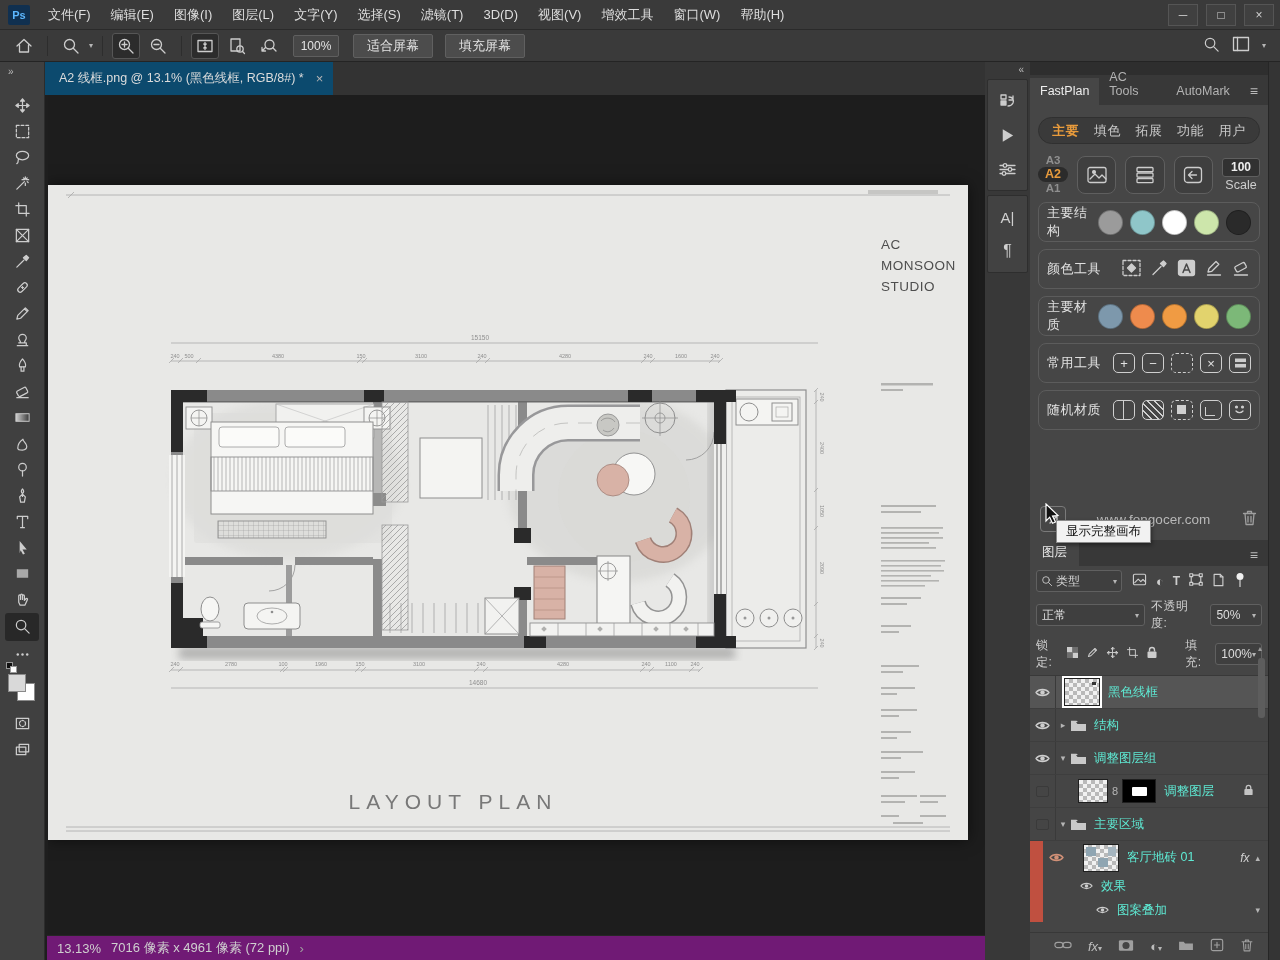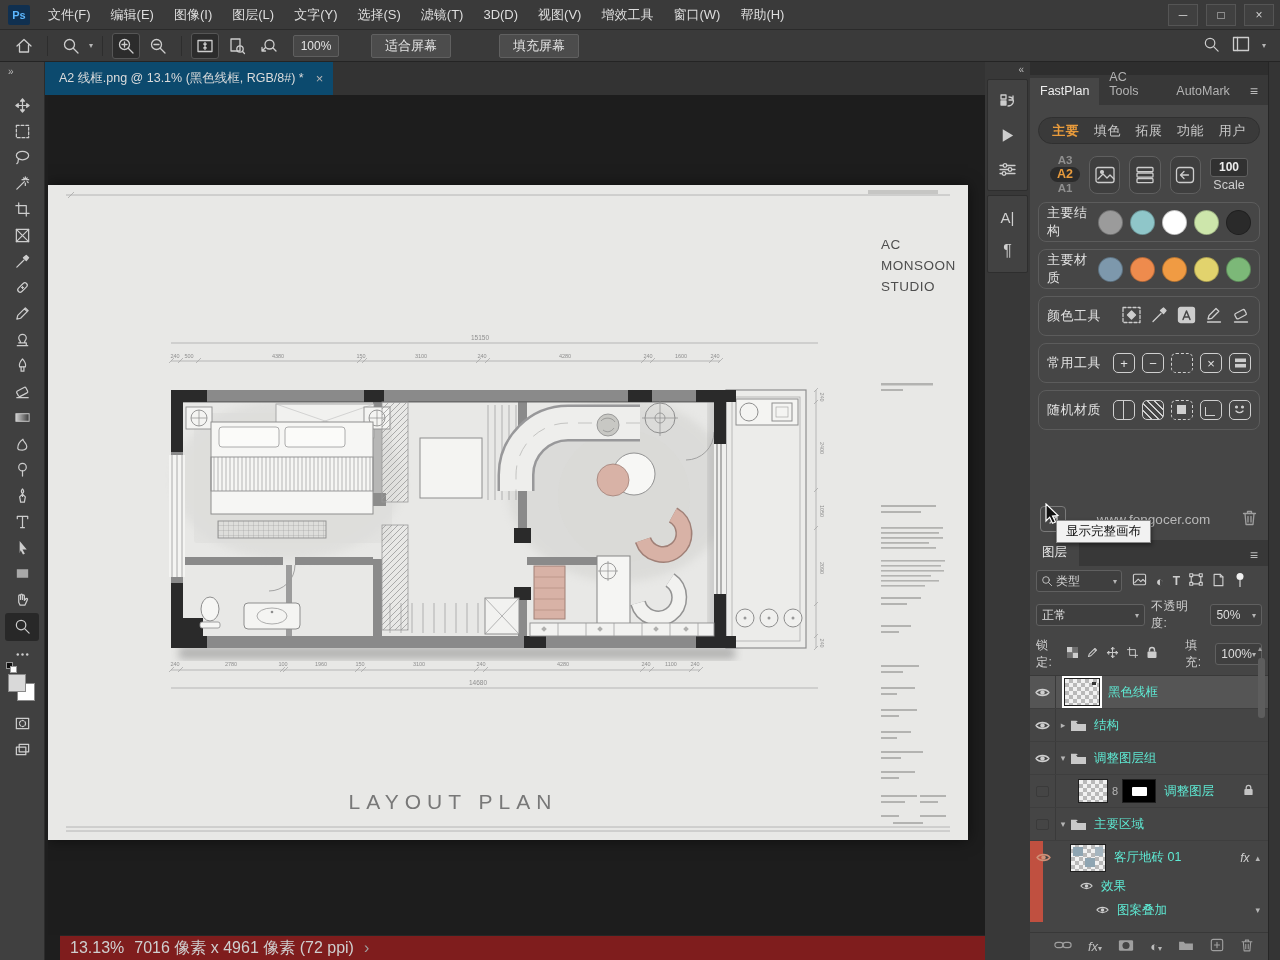--- a/index.html
+++ b/index.html
@@ -12,56 +12,56 @@
   .pslogo{width:22px;height:20px;background:#103050;color:#5cb7ff;font-weight:bold;font-size:11px;display:flex;align-items:center;justify-content:center;border-radius:2px;margin:0 8px 0 8px}
   .menuitem{padding:0 10px;height:30px;display:flex;align-items:center;color:#dedede;font-size:13px}
   .winbtns{margin-left:auto;display:flex;margin-right:6px}
   .winbtn{width:30px;height:22px;display:flex;align-items:center;justify-content:center;color:#cfcfcf;font-size:12px;border:1px solid #555;margin-left:8px;background:#404040}
   
   #optionsbar{left:0;top:30px;width:1280px;height:32px;background:#3a3a3a;border-bottom:1px solid #242424;display:flex;align-items:center;z-index:5}
   .obox{width:28px;height:26px;display:flex;align-items:center;justify-content:center;margin:0 2px}
   .obox.pressed{background:#2c2c2c;border:1px solid #565656;border-radius:3px}
   .osep{width:1px;height:20px;background:#2d2d2d;margin:0 7px}
   .ovalue{min-width:46px;height:22px;background:#474747;border:1px solid #5f5f5f;border-radius:2px;display:flex;align-items:center;justify-content:center;color:#e3e3e3;margin:0 8px;font-size:12px}
-  .obtn{height:24px;background:#4c4c4c;border:1px solid #606060;border-radius:2px;display:flex;align-items:center;justify-content:center;padding:0 13px;margin:0 24px;color:#e3e3e3;font-size:13px}
+  .obtn{height:24px;background:#4c4c4c;border:1px solid #606060;border-radius:2px;display:flex;align-items:center;justify-content:center;padding:0 13px;margin:0 6px;color:#e3e3e3;font-size:13px}
   
   #toolbar{left:0;top:62px;width:45px;height:898px;background:#404040;border-right:1px solid #2c2c2c;display:flex;flex-direction:column;align-items:center;padding-top:30px}
   .tool{width:30px;height:25px;display:flex;align-items:center;justify-content:center;margin:0.5px 0}
   .tool.sel{background:#282828;border-radius:3px;width:34px;height:28px}
   .fgbg{position:relative;width:30px;height:30px;margin-top:4px}
   .fg{position:absolute;left:1px;top:3px;width:18px;height:18px;background:#d9d9d9;border:1px solid #8a8a8a;z-index:2}
   .bgc{position:absolute;left:10px;top:12px;width:18px;height:18px;background:#fff;border:1px solid #8a8a8a}
   .minifg{position:absolute;left:-1px;top:-9px;width:7px;height:7px;background:#111;border:1px solid #999}
   .minibg{position:absolute;left:3px;top:-5px;width:7px;height:7px;background:#fff;border:1px solid #999}
   
   #tabbar{left:45px;top:62px;width:940px;height:33px;background:#333;display:flex;align-items:flex-end;z-index:3}
   #doctab{height:33px;background:#0c4a6e;display:flex;align-items:center;padding:0 10px 0 14px;color:#dcdcdc;font-size:12.5px;max-width:300px;white-space:nowrap}
   #doctab .close{margin-left:12px;color:#b5b5b5;font-size:13px}
   #canvas{left:48px;top:95px;width:940px;height:840px;background:#1d1d1d;overflow:hidden}
   #sheet{position:absolute;left:0;top:90px;width:920px;height:655px;background:#e8e8e6;box-shadow:0 0 14px rgba(0,0,0,.55)}
   
-  #statusbar{left:60px;top:935px;width:940px;height:25px;background:#7f1d1d;border-top:1px solid #262626;display:flex;align-items:center;color:#cfcfcf;font-size:16px}
+  #statusbar{left:47px;top:935px;width:940px;height:25px;background:#701a75;border-top:1px solid #262626;display:flex;align-items:center;color:#cfcfcf;font-size:13px}
   #statusbar .zoomv{padding:0 10px;min-width:55px}
   
   #dockstrip{left:985px;top:62px;width:45px;height:898px;background:#383838;display:flex;flex-direction:column;align-items:center}
   .dockgrp{width:41px;background:#424242;border:1px solid #2e2e2e;border-radius:2px;display:flex;flex-direction:column;align-items:center;margin-top:4px;padding:4px 0}
   .dock{width:34px;height:34px;display:flex;align-items:center;justify-content:center;color:#cfcfcf}
   
   #rightcol{left:1030px;top:62px;width:250px;height:898px;background:#2e2e2e}
   #edgestrip{left:1268px;top:62px;width:12px;height:898px;background:#343434;border-left:1px solid #262626}
   
   #fastplan{position:absolute;left:0;top:13px;width:238px;height:465px;background:#464646}
   #fp-tabs{height:30px;background:#383838;display:flex;align-items:flex-end}
   .fptab{padding:6px 10px 7px;font-size:12.5px;color:#b3b3b3}
   .fptab.active{background:#464646;color:#eee}
   #fp-menu{margin-left:auto;color:#bbb;padding:0 10px 6px;font-size:14px}
   .pilltabs{margin:12px 8px 0;background:#3a3a3a;border:1px solid #303030;border-radius:14px;height:27px;display:flex;align-items:center;justify-content:space-around;padding:0 6px}
   .pill{font-size:13px;color:#c9c9c9;padding:0 6px}
   .pill.active{color:#e89b3c;font-weight:bold}
-  .sizerow{display:flex;align-items:center;margin:10px 20px 6px;gap:9px}
+  .sizerow{display:flex;align-items:center;margin:10px 8px 6px;gap:9px}
   .sizestack{display:flex;flex-direction:column;align-items:center;width:32px;line-height:13px}
   .sizestack .sz{color:#8f8f8f;font-size:11.5px;font-weight:bold}
   .sizestack .sz.active{background:#2b2b2b;color:#e89b3c;border-radius:8px;width:30px;text-align:center;font-size:12.5px;padding:1px 0}
   .fpbtn{width:46px;height:38px;border:1.5px solid #5f5f5f;background:#3f3f3f;border-radius:8px;display:flex;align-items:center;justify-content:center}
   .scalebox{margin-left:auto;display:flex;flex-direction:column;align-items:center;width:42px}
   .scalebox .val{width:38px;height:19px;background:#313131;border:1px solid #5f5f5f;border-radius:3px;color:#eee;font-weight:bold;text-align:center;line-height:17px}
   .scalebox .lab{color:#cfcfcf;font-size:12.5px;margin-top:1px}
   .fpgroup{margin:7px 8px;border:1.5px solid #5c5c5c;border-radius:8px;height:40px;display:flex;align-items:center;padding:0 8px}
   .fpgroup .glabel{font-size:13px;color:#e0e0e0;width:60px}
   .gicons{margin-left:auto;display:flex;align-items:center;gap:7px}
@@ -664,51 +664,51 @@
       <span class="glabel cjk">主要结构</span>
       <span class="gicons">
         <span class="swatch" style="background: rgb(155, 155, 155);"></span>
         <span class="swatch" style="background: rgb(143, 198, 201);"></span>
         <span class="swatch" style="background: rgb(255, 255, 255);"></span>
         <span class="swatch" style="background: rgb(205, 230, 171);"></span>
         <span class="swatch" style="background: rgb(42, 42, 42);"></span>
       </span>
     </div>
     <div class="fpgroup">
+      <span class="glabel cjk">颜色工具</span>
+      <span class="gicons">
+        <span><svg class="i" width="21" height="20" viewBox="0 0 21 20">
+              <rect x="2" y="2.5" width="17" height="15" stroke-dasharray="3 2"></rect>
+              <path d="M10.5 6l4 4-4 4-4-4z" fill="#cdcdcd"></path>
+            </svg></span>
+        <span><svg class="i" width="20" height="20" viewBox="0 0 20 20">
+              <path d="M4 16.5l6-6M10 10.5l2-2"></path>
+              <path d="M11.5 5.5l3-2.5 2.5 2.5-2.5 3-3-3z" fill="#cdcdcd"></path>
+            </svg></span>
+        <span><svg class="i" width="21" height="20" viewBox="0 0 21 20">
+              <rect x="2.5" y="2.5" width="16" height="15" rx="2" fill="#cdcdcd"></rect>
+              <path d="M7 14.5L10.5 6l3.5 8.5M8.3 12h4.4" stroke="#464646" stroke-width="1.5"></path>
+            </svg></span>
+        <span><svg class="i" width="20" height="20" viewBox="0 0 20 20">
+              <path d="M4 14l1-3.5 7-7 2.8 2.8-7 7L4 14zM3.5 17h13"></path>
+            </svg></span>
+        <span><svg class="i" width="20" height="20" viewBox="0 0 20 20">
+              <rect x="4" y="6" width="11" height="6" rx="1.5" transform="rotate(-28 10 9)"></rect>
+              <path d="M3.5 17h13"></path>
+            </svg></span>
+      </span>
+    </div>
+    <div class="fpgroup">
       <span class="glabel cjk">主要材质</span>
       <span class="gicons">
         <span class="swatch" style="background: rgb(125, 152, 172);"></span>
         <span class="swatch" style="background: rgb(238, 139, 77);"></span>
         <span class="swatch" style="background: rgb(240, 155, 67);"></span>
         <span class="swatch" style="background: rgb(226, 211, 109);"></span>
         <span class="swatch" style="background: rgb(124, 184, 120);"></span>
-      </span>
-    </div>
-    <div class="fpgroup">
-      <span class="glabel cjk">颜色工具</span>
-      <span class="gicons">
-        <span><svg class="i" width="21" height="20" viewBox="0 0 21 20">
-              <rect x="2" y="2.5" width="17" height="15" stroke-dasharray="3 2"></rect>
-              <path d="M10.5 6l4 4-4 4-4-4z" fill="#cdcdcd"></path>
-            </svg></span>
-        <span><svg class="i" width="20" height="20" viewBox="0 0 20 20">
-              <path d="M4 16.5l6-6M10 10.5l2-2"></path>
-              <path d="M11.5 5.5l3-2.5 2.5 2.5-2.5 3-3-3z" fill="#cdcdcd"></path>
-            </svg></span>
-        <span><svg class="i" width="21" height="20" viewBox="0 0 21 20">
-              <rect x="2.5" y="2.5" width="16" height="15" rx="2" fill="#cdcdcd"></rect>
-              <path d="M7 14.5L10.5 6l3.5 8.5M8.3 12h4.4" stroke="#464646" stroke-width="1.5"></path>
-            </svg></span>
-        <span><svg class="i" width="20" height="20" viewBox="0 0 20 20">
-              <path d="M4 14l1-3.5 7-7 2.8 2.8-7 7L4 14zM3.5 17h13"></path>
-            </svg></span>
-        <span><svg class="i" width="20" height="20" viewBox="0 0 20 20">
-              <rect x="4" y="6" width="11" height="6" rx="1.5" transform="rotate(-28 10 9)"></rect>
-              <path d="M3.5 17h13"></path>
-            </svg></span>
       </span>
     </div>
     <div class="fpgroup">
       <span class="glabel cjk">常用工具</span>
       <span class="gicons">
         <span class="pbox">+</span>
         <span class="pbox">−</span>
         <span class="pbox dashed"></span>
         <span class="pbox">×</span>
         <span class="pbox">
@@ -891,21 +891,21 @@
           </span>
         <span class="expander">▾</span>
         <svg class="folder" viewBox="0 0 17 13">
             <path d="M1 3h5l1.5 2H16v7H1z" fill="#c9c9c9"></path>
             <path d="M1 3V1.8h5.5L8 3" fill="#c9c9c9"></path>
           </svg>
         <span class="lname">主要区域</span>
       </div>
       <div class="fxgroup">
         <span class="redbar"></span>
-        <div class="lrow" style="border-bottom:none">
+        <div class="lrow" style="padding-left:13px;border-bottom:none">
           <span class="eyecell" style="border-right:none">
               <svg width="15" height="11" viewBox="0 0 15 11" style="stroke:#d09077;fill:none;stroke-width:1.3">
                 <path d="M1 5.5C4 1.5 11 1.5 14 5.5 11 9.5 4 9.5 1 5.5Z"></path>
                 <circle cx="7.5" cy="5.5" r="2.2" fill="#d09077" stroke="none"></circle>
               </svg>
             </span>
           <span class="thumb checker" style="margin-left:14px">
             <span style="position:absolute;left:2px;top:2px;width:10px;height:9px;background:#8fa5b2"></span>
             <span style="position:absolute;left:14px;top:13px;width:10px;height:9px;background:#8fa5b2"></span>
             <span style="position:absolute;right:2px;top:2px;width:8px;height:9px;background:#a5b5bf"></span>

